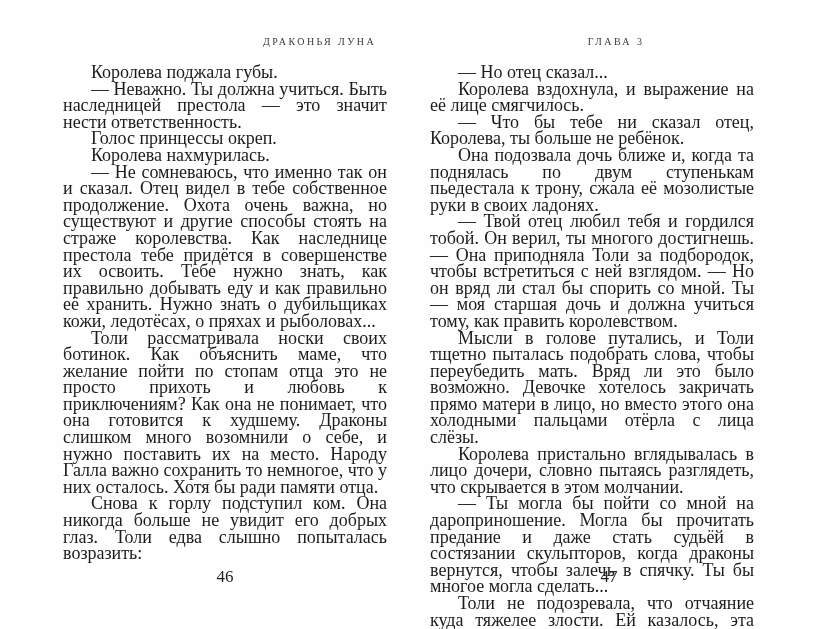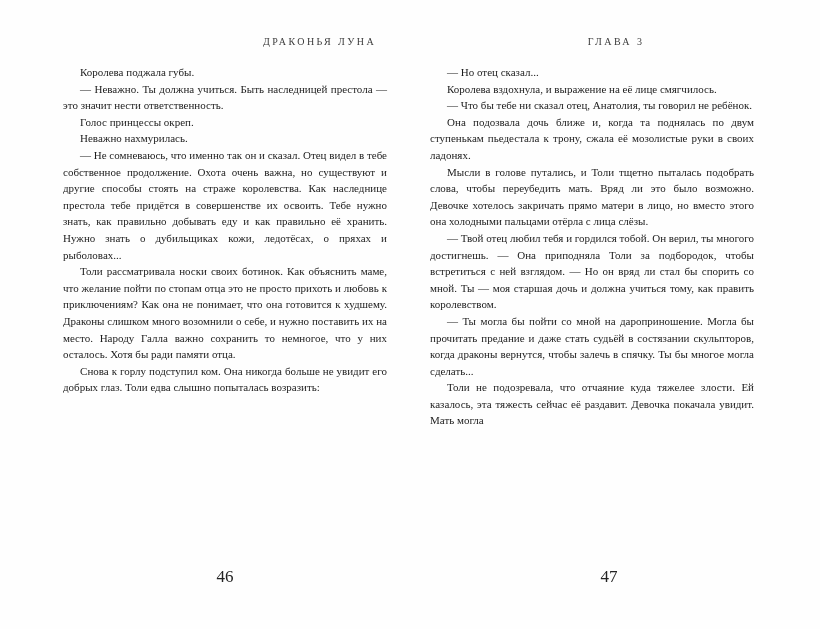--- a/index.html
+++ b/index.html
@@ -20,21 +20,21 @@
     letter-spacing: 2.4px;
     color: #3b3b3b;
     text-transform: uppercase;
   }
   .head-left  { left: 64px;  width: 322px; text-align: right; padding-right: 10px; }
   .head-right { left: 455px; width: 322px; text-align: center; }
   .text-block {
     position: absolute;
     top: 64px;
     width: 324px;
-    font-size: 11px;
+    font-size: 18px;
     line-height: 16.6px;
     text-align: justify;
   }
   .tb-left  { left: 63px; }
   .tb-right { left: 430px; }
   .para {
     text-indent: 1.55em;
     hyphens: auto;
     -webkit-hyphens: auto;
   }
@@ -55,33 +55,34 @@
 <div class="spread">
 
   <div class="running-head head-left">ДРАКОНЬЯ ЛУНА</div>
 
   <div class="running-head head-right">ГЛАВА 3</div>
 
   <div class="text-block tb-left">
     <p class="para">Королева поджала губы.</p>
     <p class="para">— Неважно. Ты должна учиться. Быть наследницей престола — это значит нести ответственность.</p>
     <p class="para">Голос принцессы окреп.</p>
-    <p class="para">Неважно нахмурилась.</p>
+    <p class="para">Королева нахмурилась.</p>
     <p class="para">— Не сомневаюсь, что именно так он и сказал. Отец видел в тебе собственное продолжение. Охота очень важна, но существуют и другие способы стоять на страже королевства. Как наследнице престола тебе придётся в совершенстве их освоить. Тебе нужно знать, как правильно добывать еду и как правильно её хранить. Нужно знать о дубильщиках кожи, ледотёсах, о пряхах и рыболовах...</p>
     <p class="para">Толи рассматривала носки своих ботинок. Как объяснить маме, что желание пойти по стопам отца это не просто прихоть и любовь к приключениям? Как она не понимает, что она готовится к худшему. Драконы слишком много возомнили о себе, и нужно поставить их на место. Народу Галла важно сохранить то немногое, что у них осталось. Хотя бы ради памяти отца.</p>
     <p class="para">Снова к горлу подступил ком. Она никогда больше не увидит его добрых глаз. Толи едва слышно попыталась возразить:</p>
   </div>
 
   <div class="text-block tb-right">
     <p class="para">— Но отец сказал...</p>
     <p class="para">Королева вздохнула, и выражение на её лице смягчилось.</p>
-    <p class="para">— Что бы тебе ни сказал отец, Анатолия, ты говорил не ребёнок.</p>
+    <p class="para">— Что бы тебе ни сказал отец, Королева, ты больше не ребёнок.</p>
     <p class="para">Она подозвала дочь ближе и, когда та поднялась по двум ступенькам пьедестала к трону, сжала её мозолистые руки в своих ладонях.</p>
+    <p class="para">— Твой отец любил тебя и гордился тобой. Он верил, ты многого достигнешь. — Она приподняла Толи за подбородок, чтобы встретиться с ней взглядом. — Но он вряд ли стал бы спорить со мной. Ты — моя старшая дочь и должна учиться тому, как править королевством.</p>
     <p class="para">Мысли в голове путались, и Толи тщетно пыталась подобрать слова, чтобы переубедить мать. Вряд ли это было возможно. Девочке хотелось закричать прямо матери в лицо, но вместо этого она холодными пальцами отёрла с лица слёзы.</p>
-    <p class="para">— Твой отец любил тебя и гордился тобой. Он верил, ты многого достигнешь. — Она приподняла Толи за подбородок, чтобы встретиться с ней взглядом. — Но он вряд ли стал бы спорить со мной. Ты — моя старшая дочь и должна учиться тому, как править королевством.</p>
+    <p class="para">Королева пристально вглядывалась в лицо дочери, словно пытаясь разглядеть, что скрывается в этом молчании.</p>
     <p class="para">— Ты могла бы пойти со мной на дароприношение. Могла бы прочитать предание и даже стать судьёй в состязании скульпторов, когда драконы вернутся, чтобы залечь в спячку. Ты бы многое могла сделать...</p>
     <p class="para">Толи не подозревала, что отчаяние куда тяжелее злости. Ей казалось, эта тяжесть сейчас её раздавит. Девочка покачала увидит. Мать могла</p>
   </div>
 
   <div class="page-number pn-left">46</div>
 
   <div class="page-number pn-right">47</div>
 
 </div>
 

